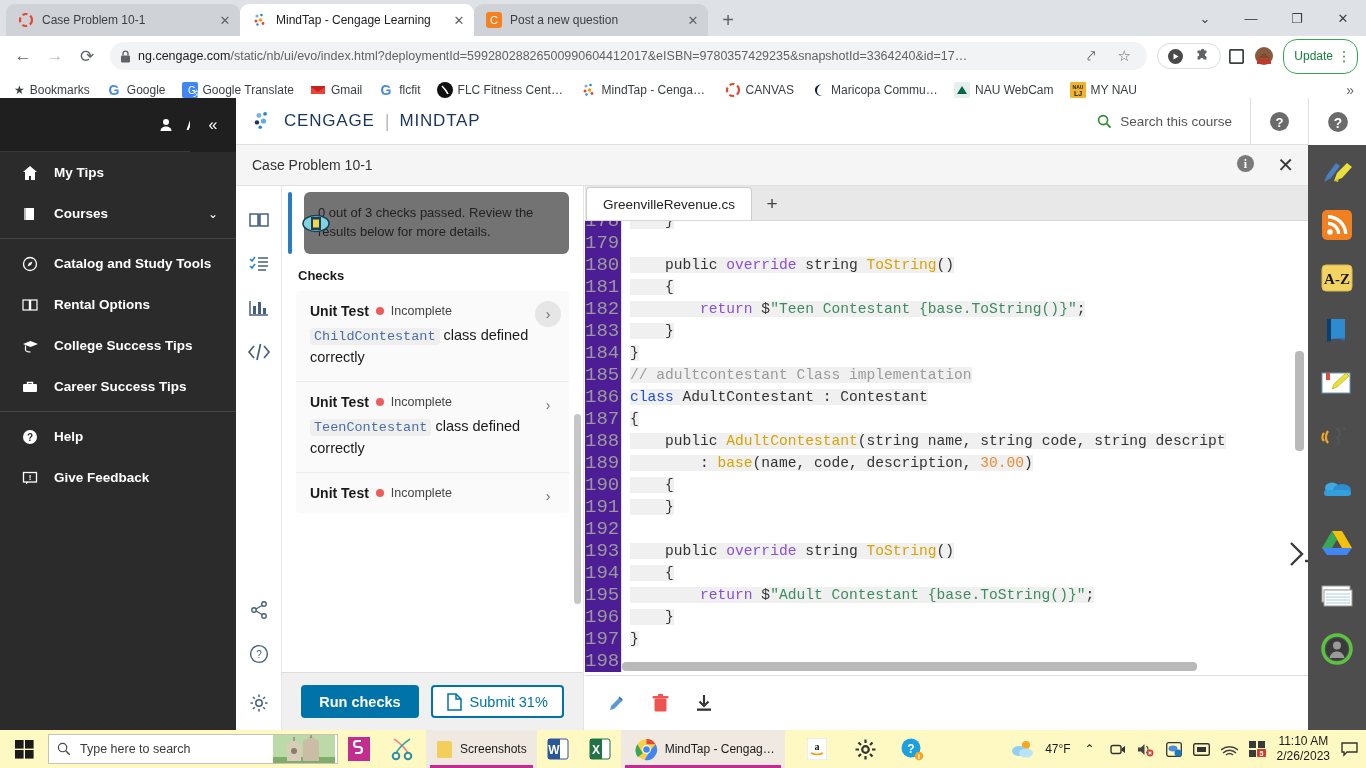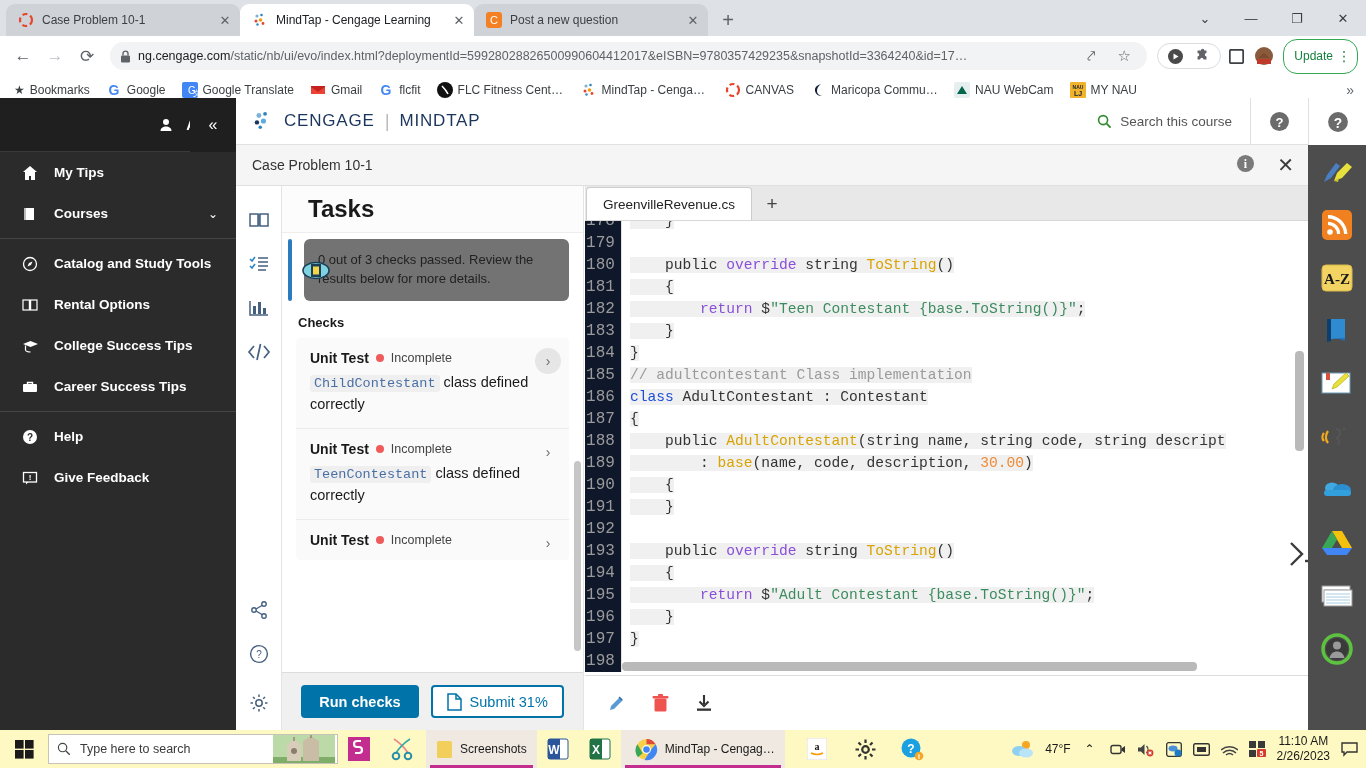--- a/index.html
+++ b/index.html
@@ -217,22 +217,22 @@
   .ed-body {
     position: absolute; top: 34px; left: 0; width: 723px; height: 455px;
     background: #fff; overflow: hidden; border-top: 1px solid #d8d8d8;
   }
   .code {
     font-family: "Liberation Mono", monospace; font-size: 14.6px; line-height: 22px;
     white-space: pre; position: relative;
   }
   .coderow { display: flex; height: 22px; }
   .gutter {
-    width: 36px; text-align: center; color: #9a9a9a; flex: none; padding-right: 5px;
-    background: #0f172a; font-size: 16px;
+    width: 36px; text-align: left; color: #9a9a9a; flex: none; padding-right: 5px;
+    background: #4c1d95; font-size: 19px;
   }
   .codetext { padding-left: 8px; color: #333; border-left: 1px solid #e0e0e0; flex:1;}
   .codetext span.hl { background: #f0f0f0; }
   .kw { color: #1d4ed8; }      
   .kw2 { color: #8a4fd8; }     
   .typ { color: #d9a300; }     
   .str { color: #3d8c5f; }     
   .cmt { color: #9a9a9a; }     
   .num { color: #f08a33; }
   .ed-hscroll { position:absolute; left: 37px; bottom: 4px; width: 680px; height: 9px; }
@@ -621,21 +621,20 @@
         </div>
         <div class="ri" style="height:54px">
           <svg width="20" height="20" viewBox="0 0 20 20">
               <circle cx="10" cy="10" r="3.2" fill="none" stroke="#45607f" stroke-width="1.5"></circle>
               <path d="M10 1.5v2.5M10 16v2.5M1.5 10h2.5M16 10h2.5M4 4l1.8 1.8M14.2 14.2L16 16M16 4l-1.8 1.8M5.8 14.2L4 16" stroke="#45607f" stroke-width="1.5"></path>
             </svg>
         </div>
       </div>
 
       <div class="tasks">
-        <div class="tasks-title">Tasks</div>
         <div class="tasks-body">
           <div class="banner">
             <div class="blue-bar"></div>
             <div class="banner-box">0 out of 3 checks passed. Review the results below for more details.</div>
           </div>
           <div class="eyewrap">
             <svg width="28" height="19" viewBox="0 0 28 19">
               <ellipse cx="14" cy="9.5" rx="13" ry="8" fill="#7fd3e0"></ellipse>
               <ellipse cx="14" cy="9.5" rx="13" ry="8" fill="none" stroke="#1d3f55" stroke-width="1.6"></ellipse>
               <rect x="9" y="3" width="10" height="13" fill="#1d3f55"></rect>

